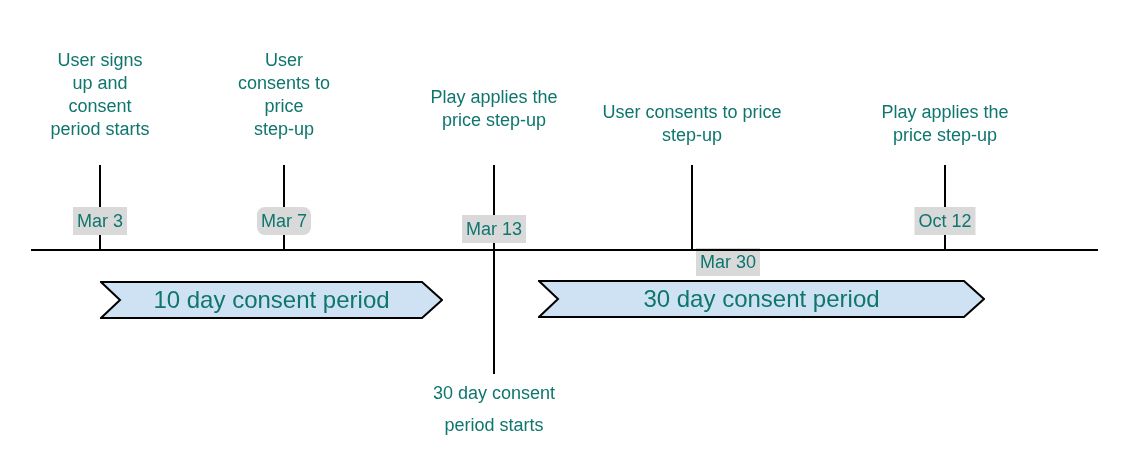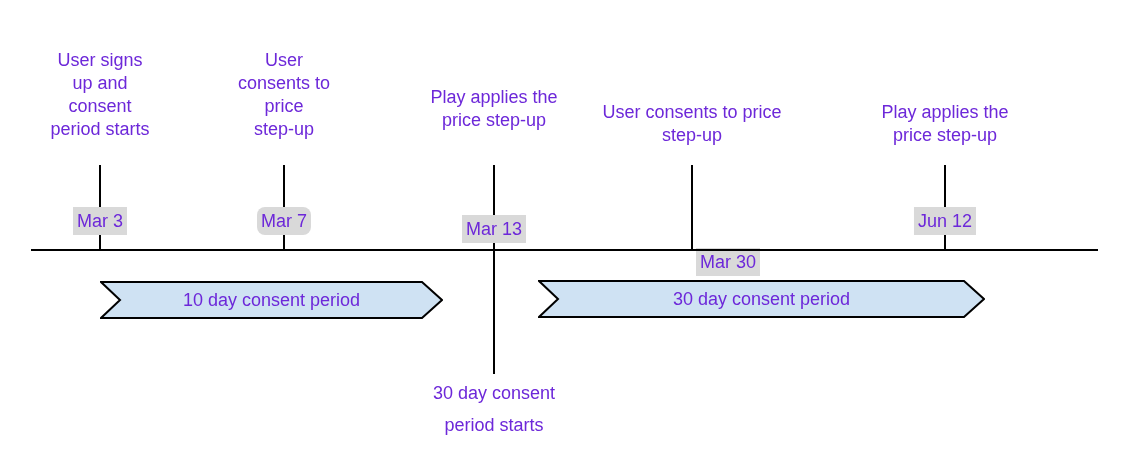--- a/index.html
+++ b/index.html
@@ -6,21 +6,21 @@
     margin: 0;
     padding: 0;
     background: #ffffff;
   }
   .canvas {
     position: relative;
     width: 1128px;
     height: 454px;
     background: #ffffff;
     font-family: "Liberation Sans", sans-serif;
-    color: #6d28d9;
+    color: #0f766e;
     overflow: hidden;
   }
   .axis {
     position: absolute;
     left: 31px;
     top: 249px;
     width: 1067px;
     height: 2px;
     background: #000000;
   }
@@ -69,21 +69,21 @@
   }
   .period-label {
     position: absolute;
     left: 0;
     top: 0;
     width: 100%;
     height: 100%;
     display: flex;
     align-items: center;
     justify-content: center;
-    font-size: 18px;
+    font-size: 24px;
     line-height: 1;
   }
 </style>
 </head>
 <body>
 
 <div class="canvas">
 
   <div class="desc" style="left:100px; top:49px;">User signs
 up and
@@ -103,21 +103,21 @@
   <div class="tick" style="left:99px;  top:165px; height:86px;"></div>
   <div class="tick" style="left:283px; top:165px; height:86px;"></div>
   <div class="tick" style="left:493px; top:165px; height:209px;"></div>
   <div class="tick" style="left:691px; top:165px; height:86px;"></div>
   <div class="tick" style="left:944px; top:165px; height:86px;"></div>
 
   <div class="date-label" style="left:100px;">Mar 3</div>
   <div class="date-label" style="left:284px;border-radius:8px;">Mar 7</div>
   <div class="date-label" style="left:494px;margin-top:8px;">Mar 13</div>
   <div class="date-label" style="left:728px;margin-top:41px;">Mar 30</div>
-  <div class="date-label" style="left:945px;">Jun 12</div>
+  <div class="date-label" style="left:945px;">Oct 12</div>
 
   <div class="axis"></div>
 
   <div class="period-arrow" style="left:100px; top:281px; width:343px;">
     <svg width="343" height="38" viewBox="0 0 343 38">
       <polygon points="1,1 322,1 342,19 322,37 1,37 20,19" fill="#cfe2f3" stroke="#000000" stroke-width="2" stroke-linejoin="miter"></polygon>
     </svg>
     <div class="period-label">10 day consent period</div>
   </div>
 

